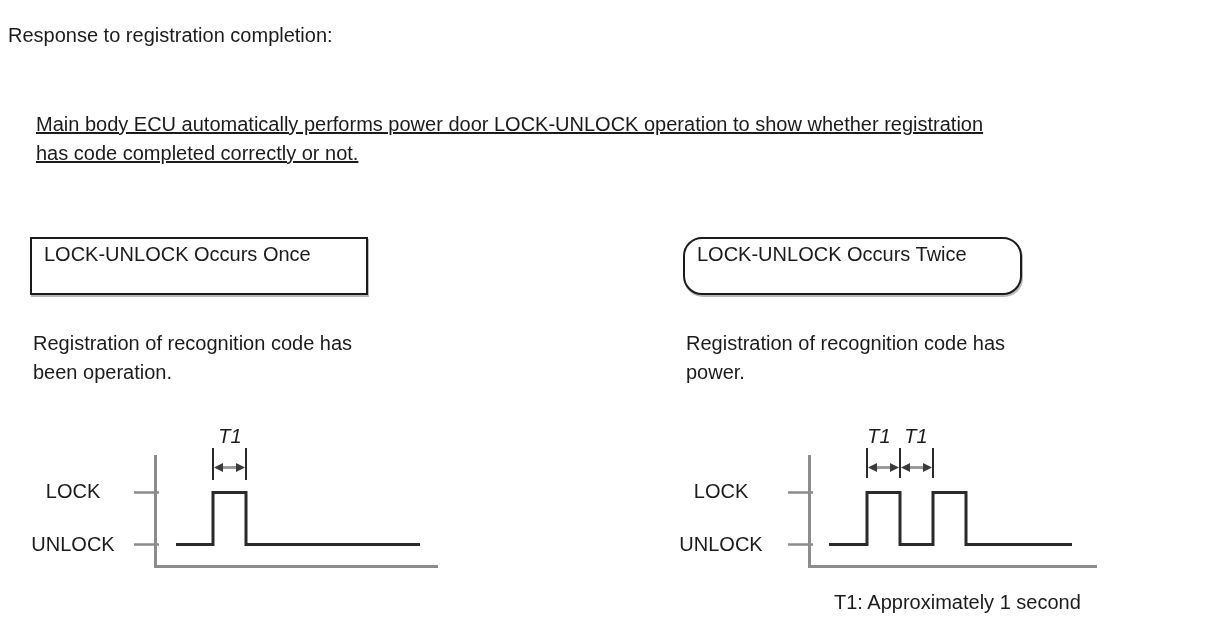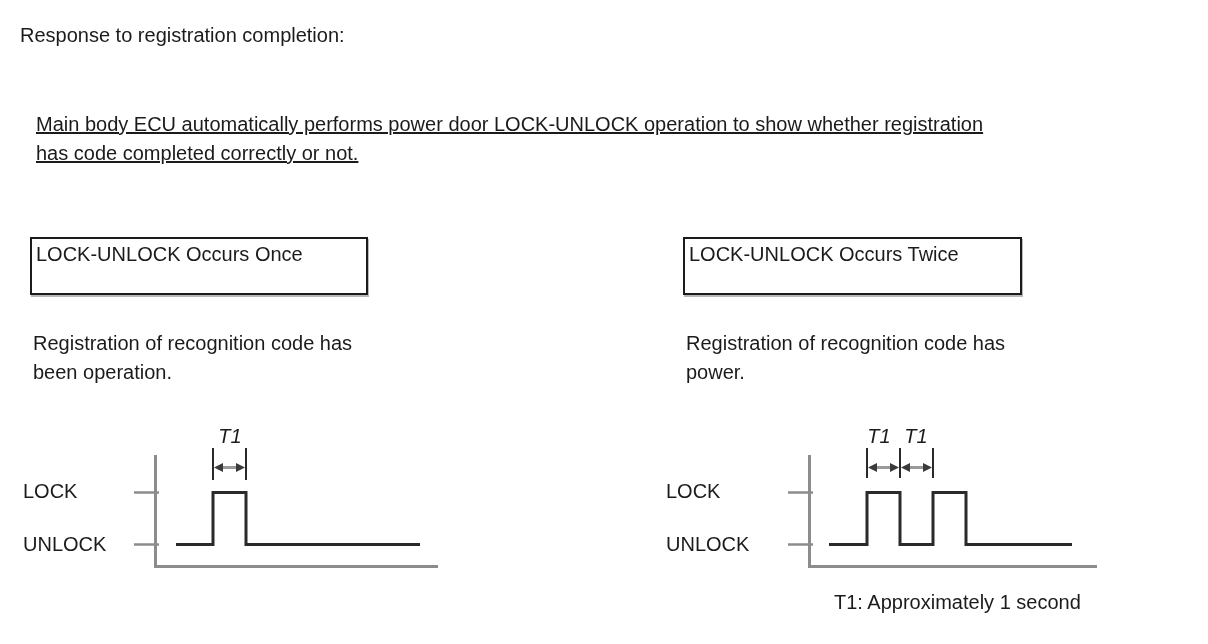--- a/index.html
+++ b/index.html
@@ -2,42 +2,42 @@
 <html><head>
 <meta charset="utf-8">
 <style>
   html,body{margin:0;padding:0;background:#ffffff;}
   body{font-family:"Liberation Sans", sans-serif;color:#1b1b1b;}
   #page{position:relative;width:1208px;height:644px;background:#ffffff;overflow:hidden;
         font-size:20px;}
   .abs{position:absolute;}
   .line{line-height:29px;white-space:nowrap;}
   .box{border:2px solid #1b1b1b;background:#ffffff;box-shadow:1px 2px 0 #b9b9b9;box-sizing:border-box;}
-  .box-label{padding:4px 0 0 4px;white-space:nowrap;}
-  .rlabel{text-align:left;line-height:20px;white-space:nowrap;}
+  .box-label{padding:4px 0 0 12px;white-space:nowrap;}
+  .rlabel{text-align:center;line-height:20px;white-space:nowrap;}
   .t1{width:34px;text-align:center;line-height:20px;font-style:italic;}
   svg{display:block;}
 </style>
 </head>
 <body>
 
 <div id="page">
 
-  <div class="abs line" style="left:20px;top:24px;line-height:22px;">Response to registration completion:</div>
+  <div class="abs line" style="left:8px;top:24px;line-height:22px;">Response to registration completion:</div>
 
   <div class="abs" style="left:36px;top:110px;text-decoration:underline;">
     <div class="line">Main body ECU automatically performs power door LOCK-UNLOCK operation to show whether registration</div>
     <div class="line">has code completed correctly or not.</div>
   </div>
 
   <div class="abs box" style="left:30px;top:237px;width:338px;height:58px;">
     <div class="box-label">LOCK-UNLOCK Occurs Once</div>
   </div>
 
-  <div class="abs box" style="left:683px;top:237px;width:339px;height:58px;">
+  <div class="abs box" style="left:683px;top:237px;width:339px;height:58px;border-radius:19px;">
     <div class="box-label">LOCK-UNLOCK Occurs Twice</div>
   </div>
 
   <div class="abs" style="left:33px;top:329px;">
     <div class="line">Registration of recognition code has</div>
     <div class="line">been operation.</div>
   </div>
 
   <div class="abs" style="left:686px;top:329px;">
     <div class="line">Registration of recognition code has</div>

